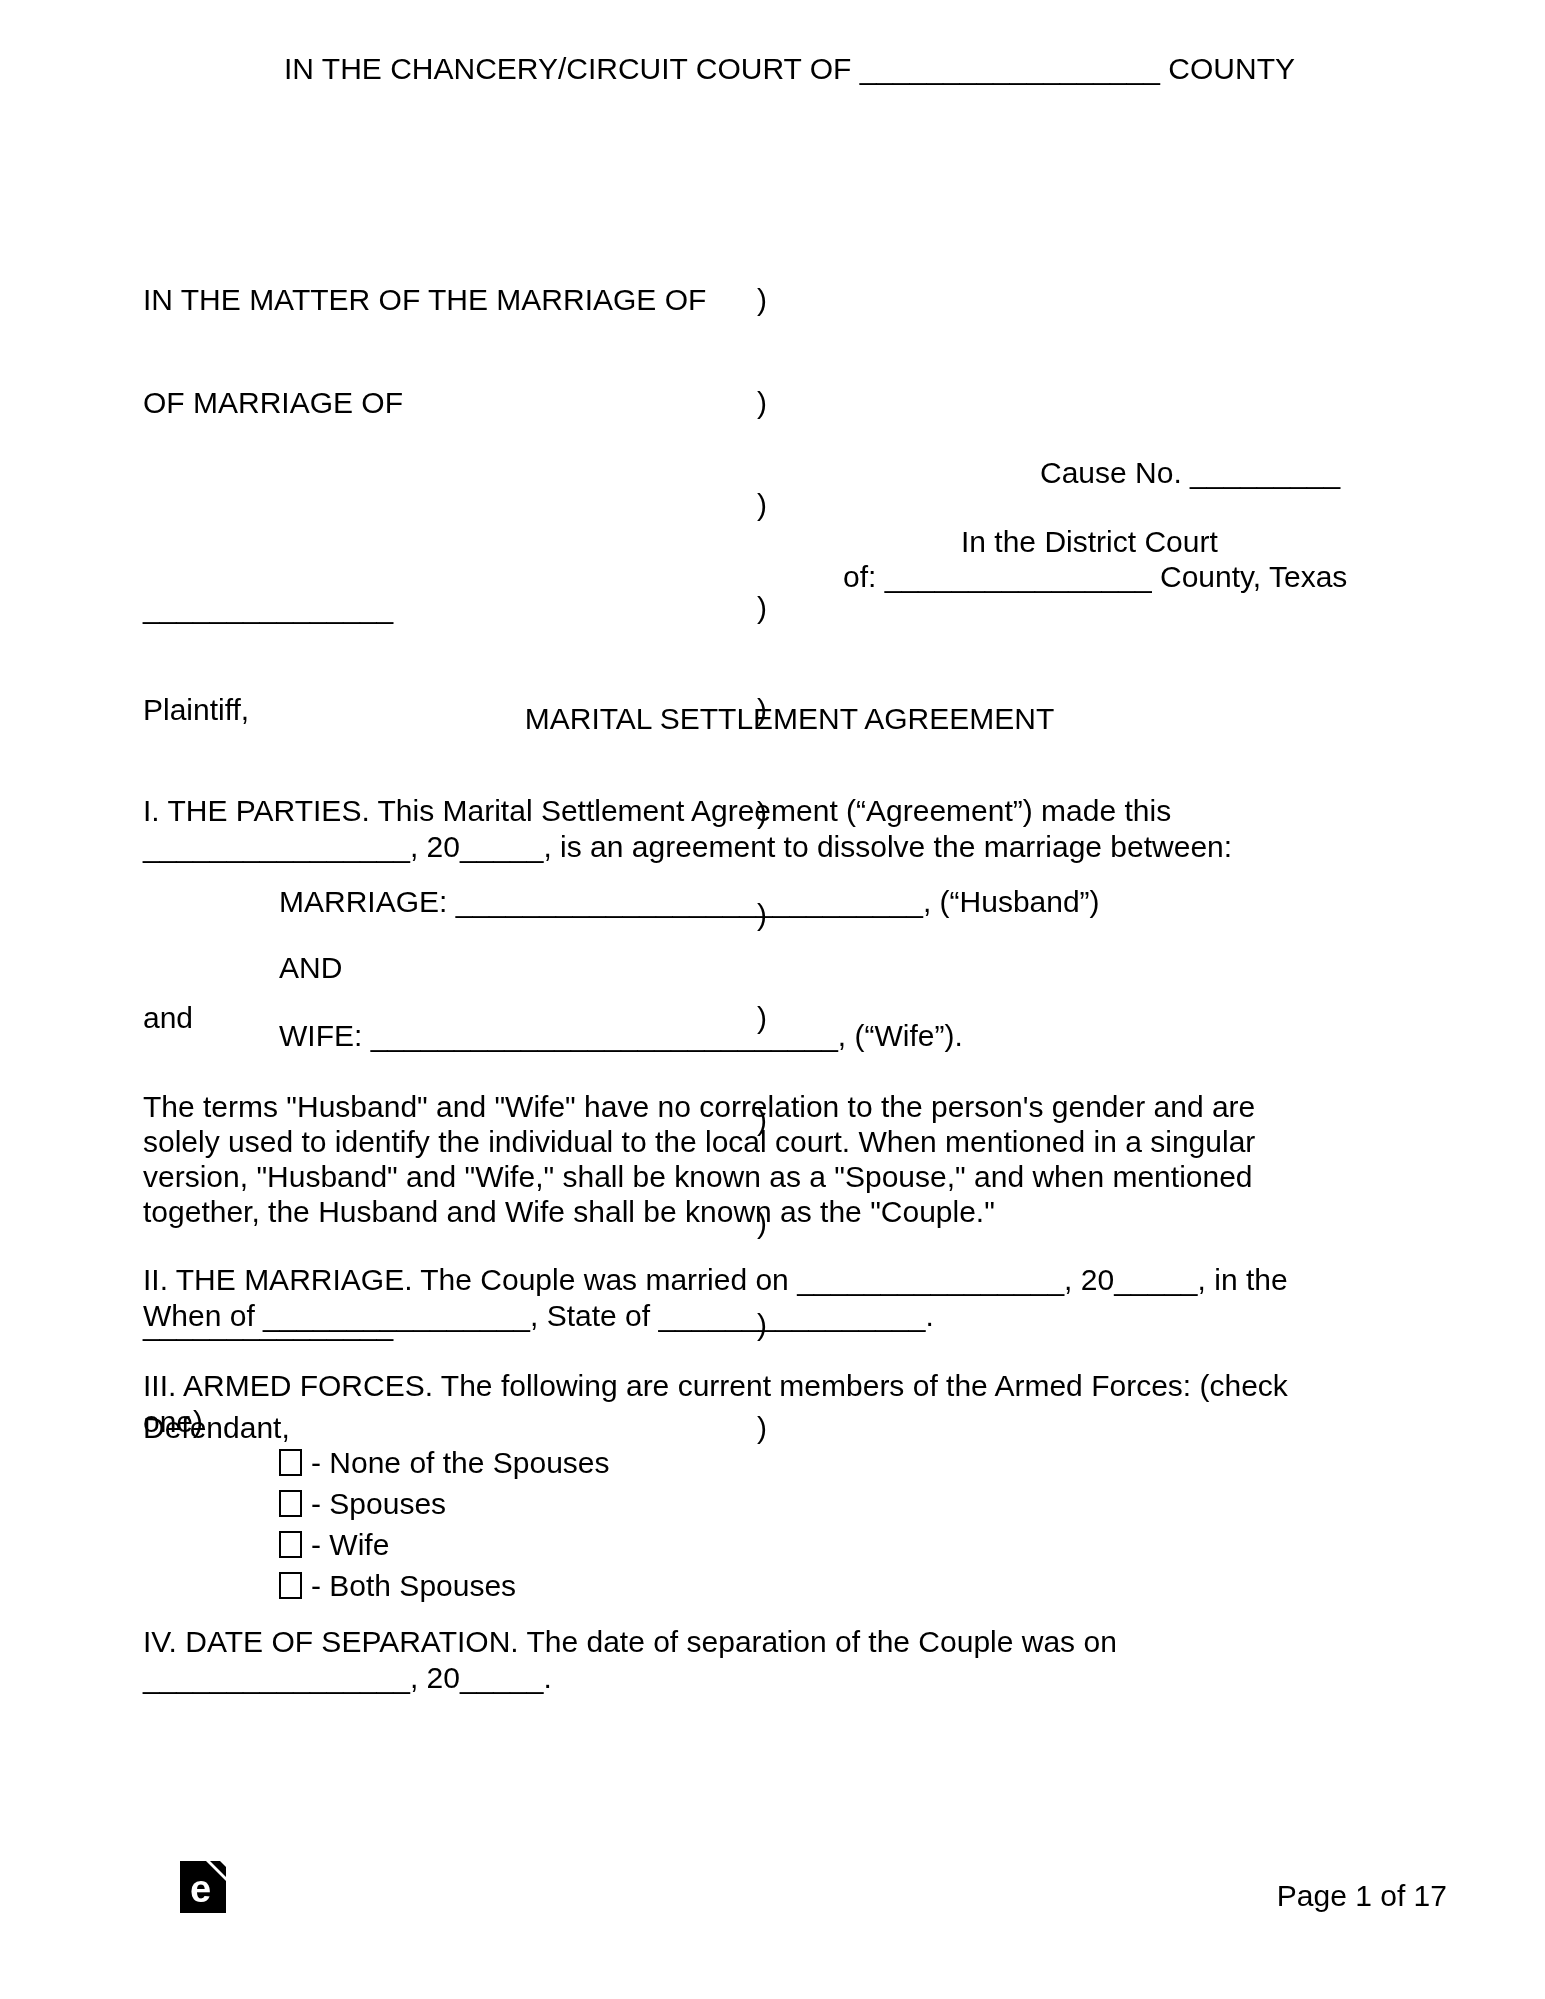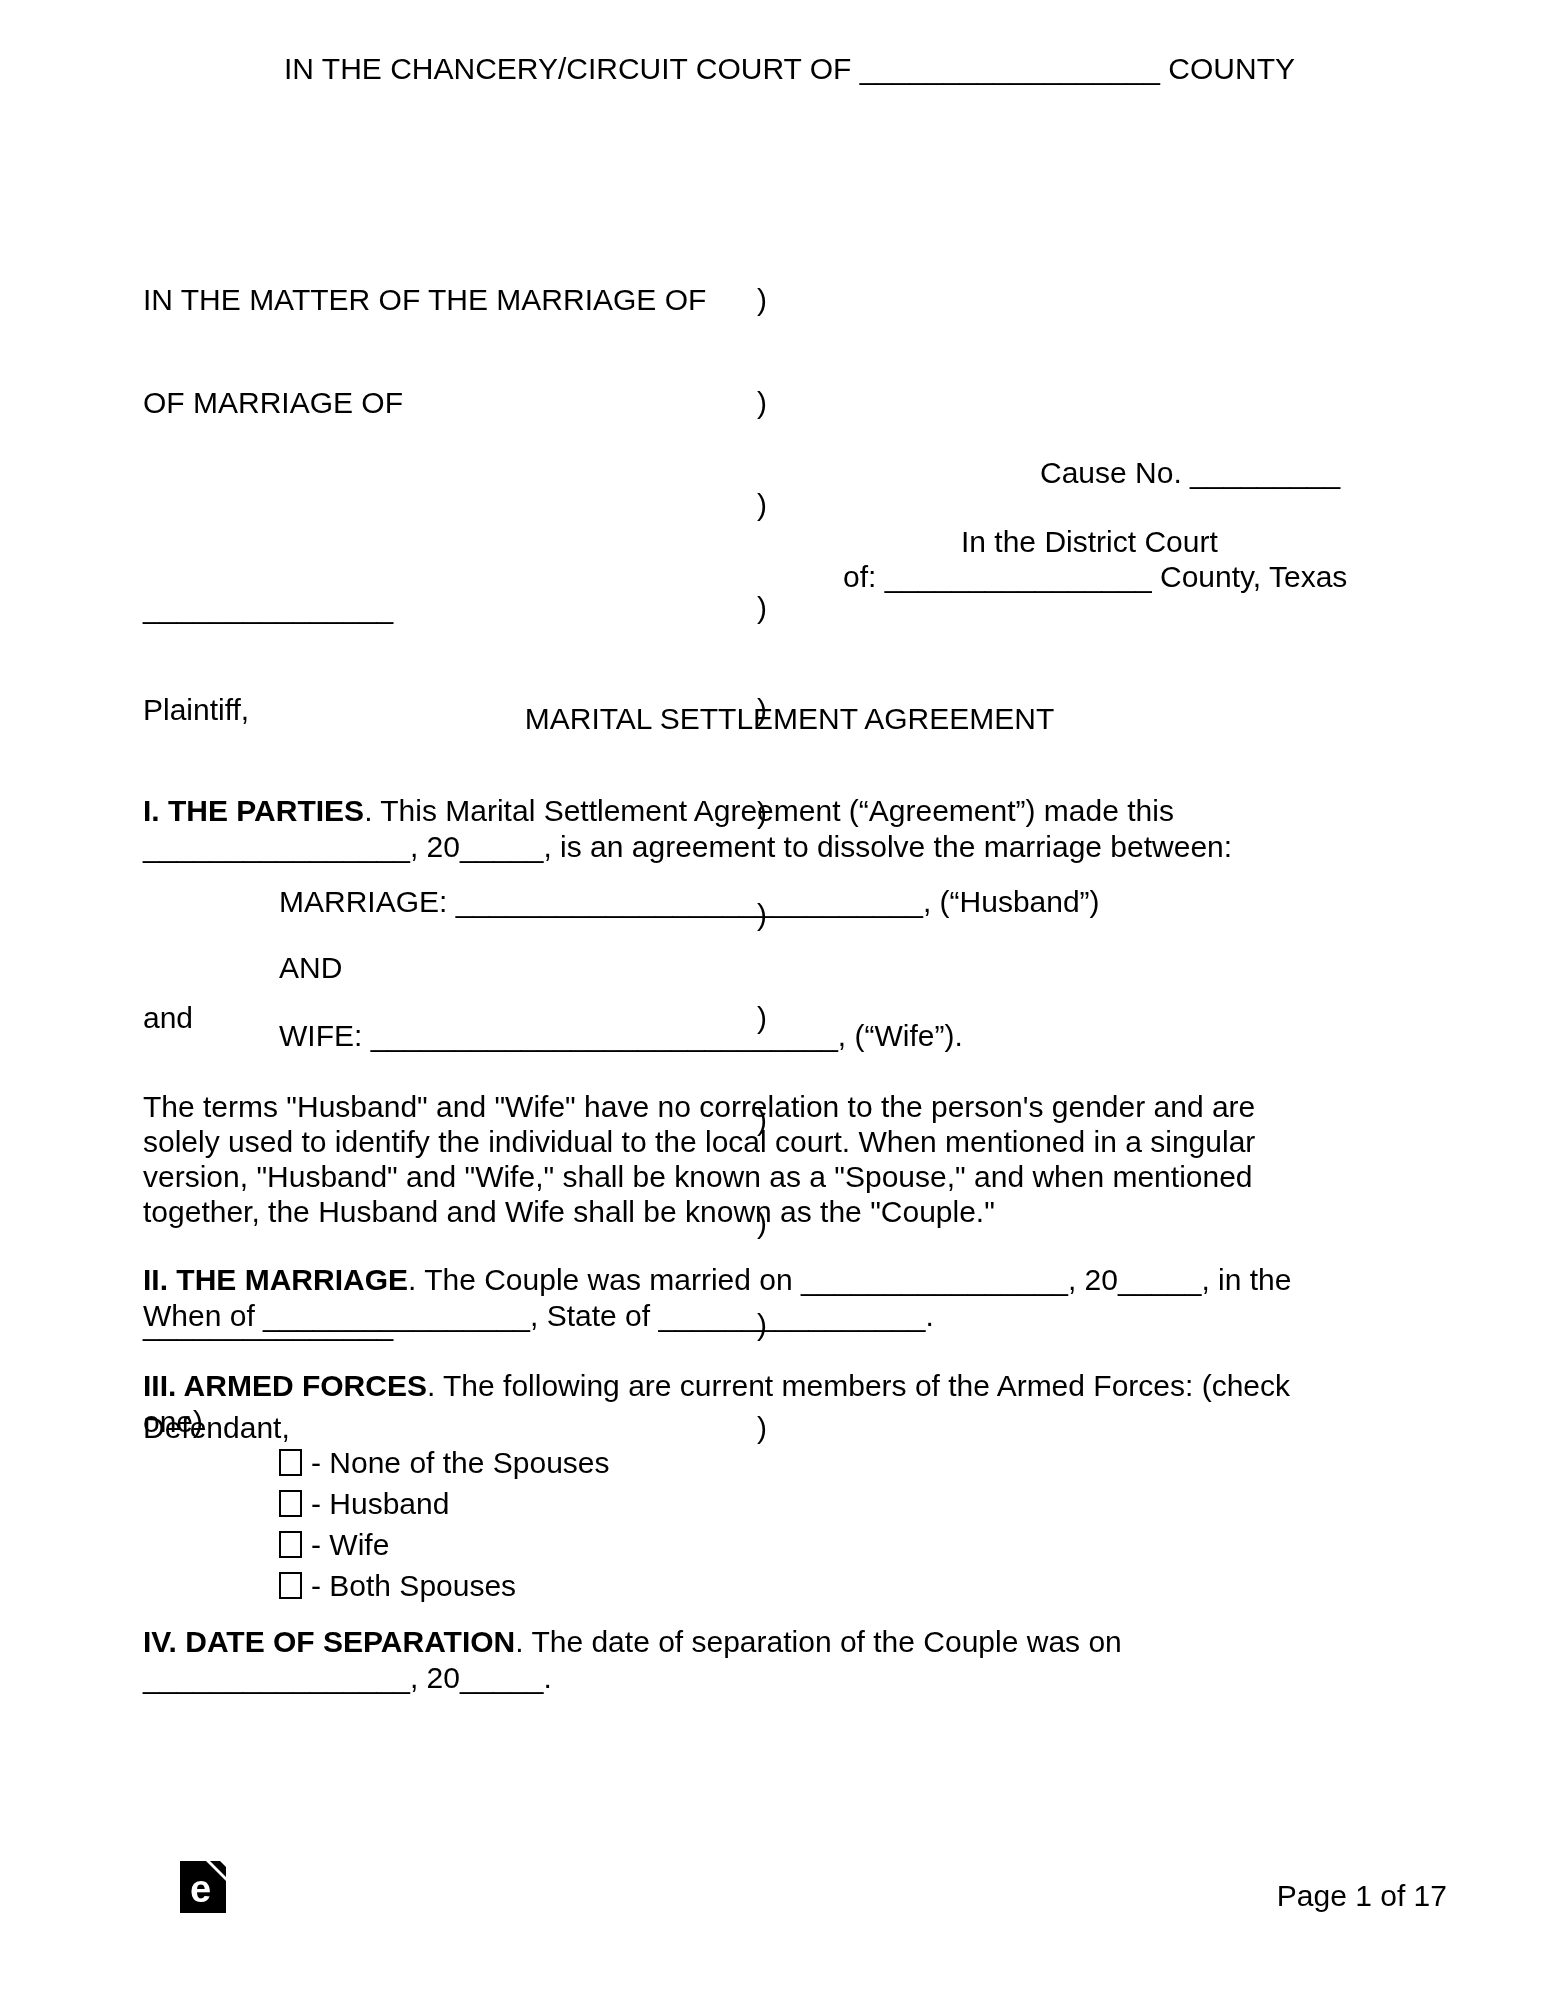--- a/index.html
+++ b/index.html
@@ -6,21 +6,21 @@
   .page{
     position:relative;width:1545px;height:1999px;background:#ffffff;
     font-family:"Liberation Sans","DejaVu Sans",sans-serif;
     font-size:30px;color:#000;overflow:hidden;padding-left:34px;
   }
   .abs{position:absolute;}
   .line{white-space:pre;}
   .centered{left:0;width:100%;text-align:center;}
   .lh36{line-height:36px;}
   .lh35{line-height:35px;}
-  .b{font-weight:bold;}
+  .b{font-weight:normal;}
   .cap-col{white-space:pre;}
   .cap-row{height:34.5px;line-height:34.5px;white-space:pre;}
   .opt-row{height:41px;line-height:41px;white-space:pre;}
   .cbx{
     display:inline-block;width:19px;height:23px;border:2px solid #000;
     margin-right:9px;vertical-align:-3px;background:#fff;
   }
   .pagenum{white-space:pre;}
 </style>
 </head>
@@ -91,21 +91,21 @@
     <div class="line"><span>When of </span><span>________________</span><span>, State of </span><span>________________</span><span>.</span></div>
   </div>
 
   <div class="abs lh36" style="left:143px;top:1368px;">
     <div class="line"><span class="b">III. ARMED FORCES</span><span>. The following are current members of the Armed Forces: (check</span></div>
     <div class="line">one)</div>
   </div>
 
   <div class="abs" style="left:279px;top:1442px;">
     <div class="opt-row"><span class="cbx"></span><span>- None of the Spouses</span></div>
-    <div class="opt-row"><span class="cbx"></span><span>- Husband</span></div>
+    <div class="opt-row"><span class="cbx"></span><span>- Spouses</span></div>
     <div class="opt-row"><span class="cbx"></span><span>- Wife</span></div>
     <div class="opt-row"><span class="cbx"></span><span>- Both Spouses</span></div>
   </div>
 
   <div class="abs lh36" style="left:143px;top:1624px;">
     <div class="line"><span class="b">IV. DATE OF SEPARATION</span><span>. The date of separation of the Couple was on</span></div>
     <div class="line"><span>________________</span><span>, 20_____.</span></div>
   </div>
 
   <div class="abs" style="left:180px;top:1861px;width:46px;height:52px;">

